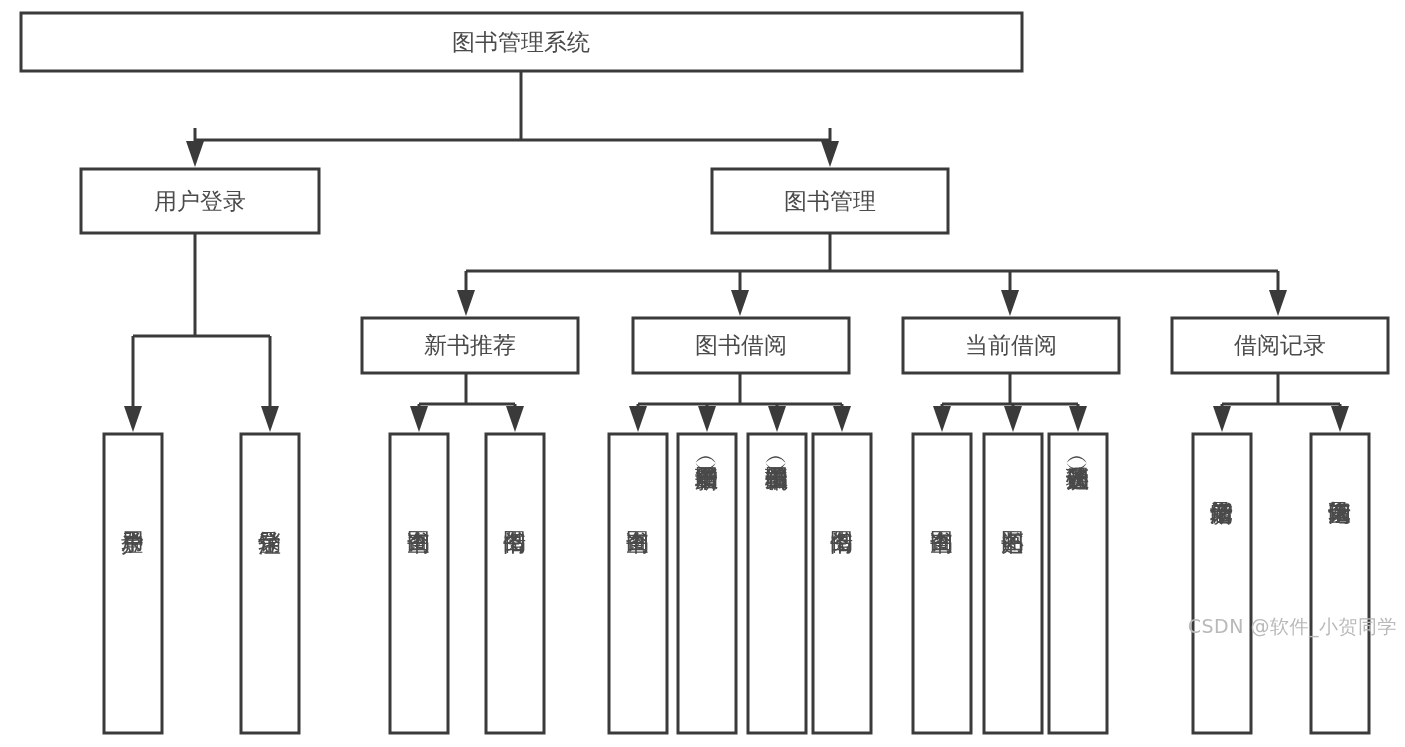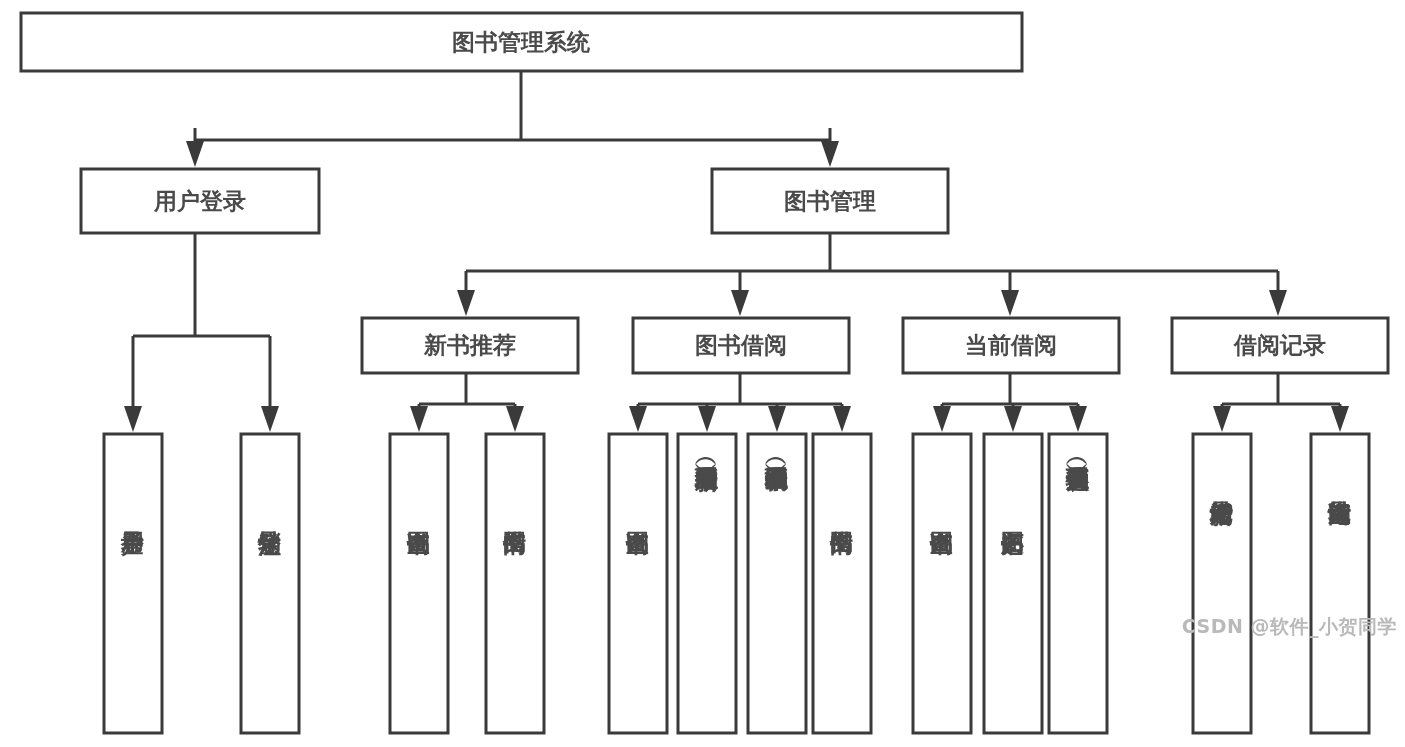--- a/index.html
+++ b/index.html
@@ -10,21 +10,20 @@
   body {
     width: 1405px;
     height: 747px;
     font-family: "DejaVu Sans", "Liberation Sans", sans-serif;
     overflow: hidden;
   }
   #diagram-root {
     position: relative;
     width: 1405px;
     height: 646px;
-    font-weight: bold;
   }
   svg#tree-svg {
     position: absolute;
     top: 0;
     left: 0;
     width: 1405px;
     height: 747px;
     display: block;
   }
   .node-box {

